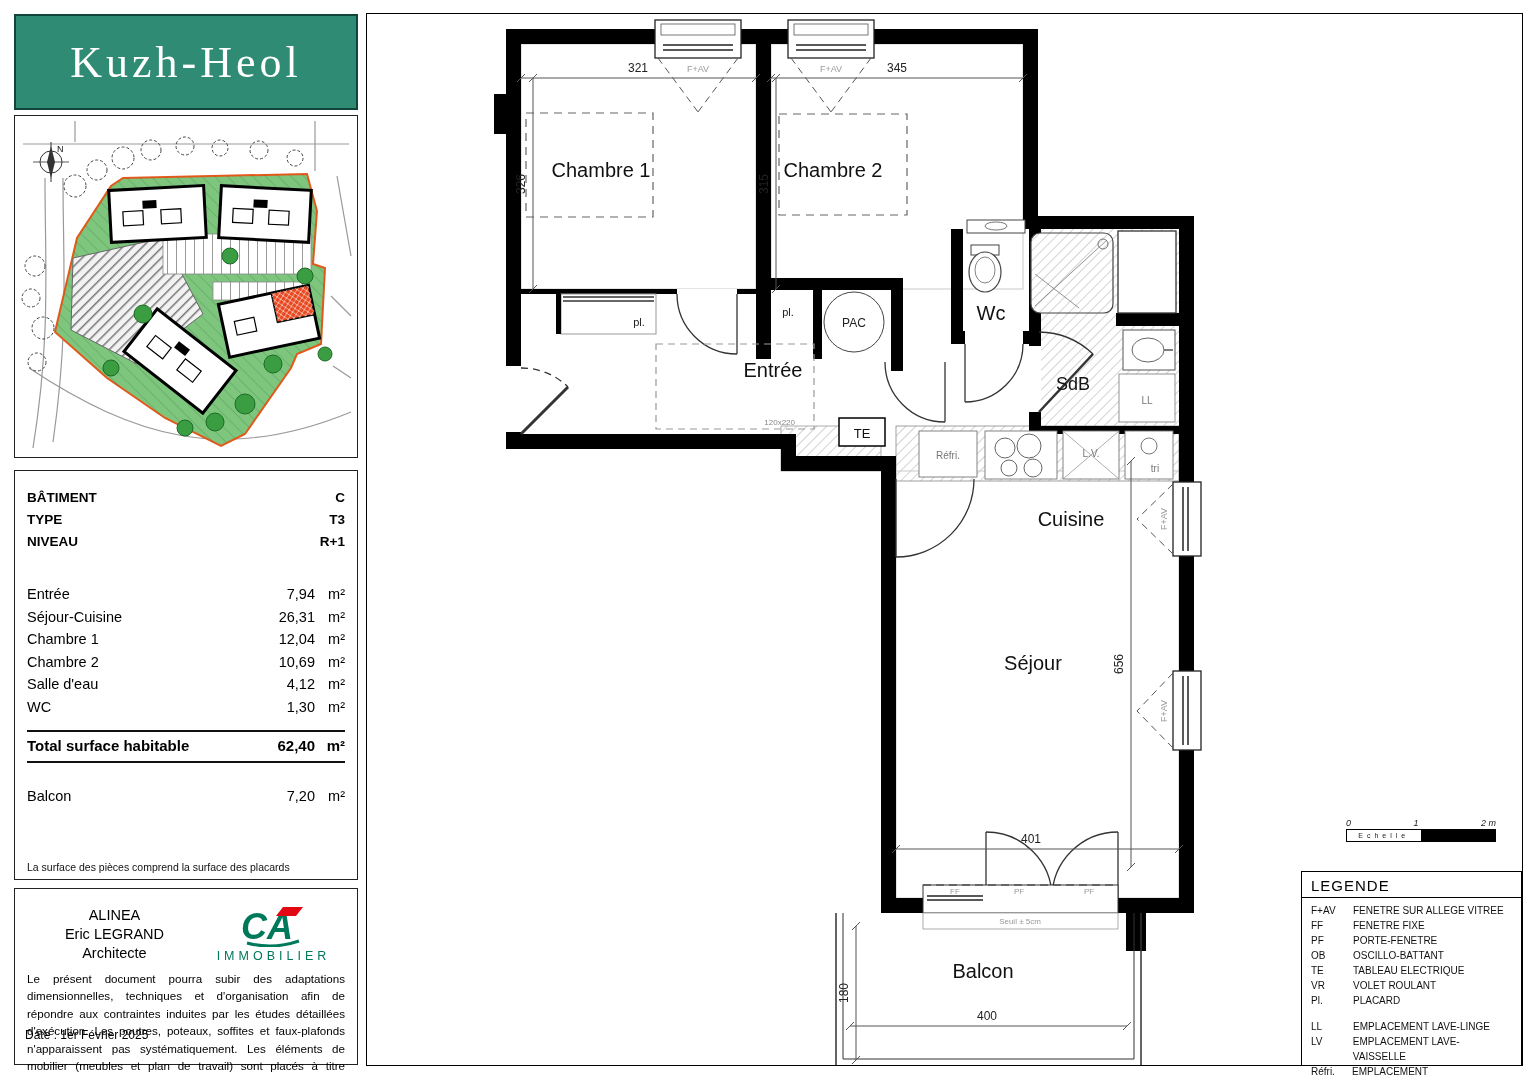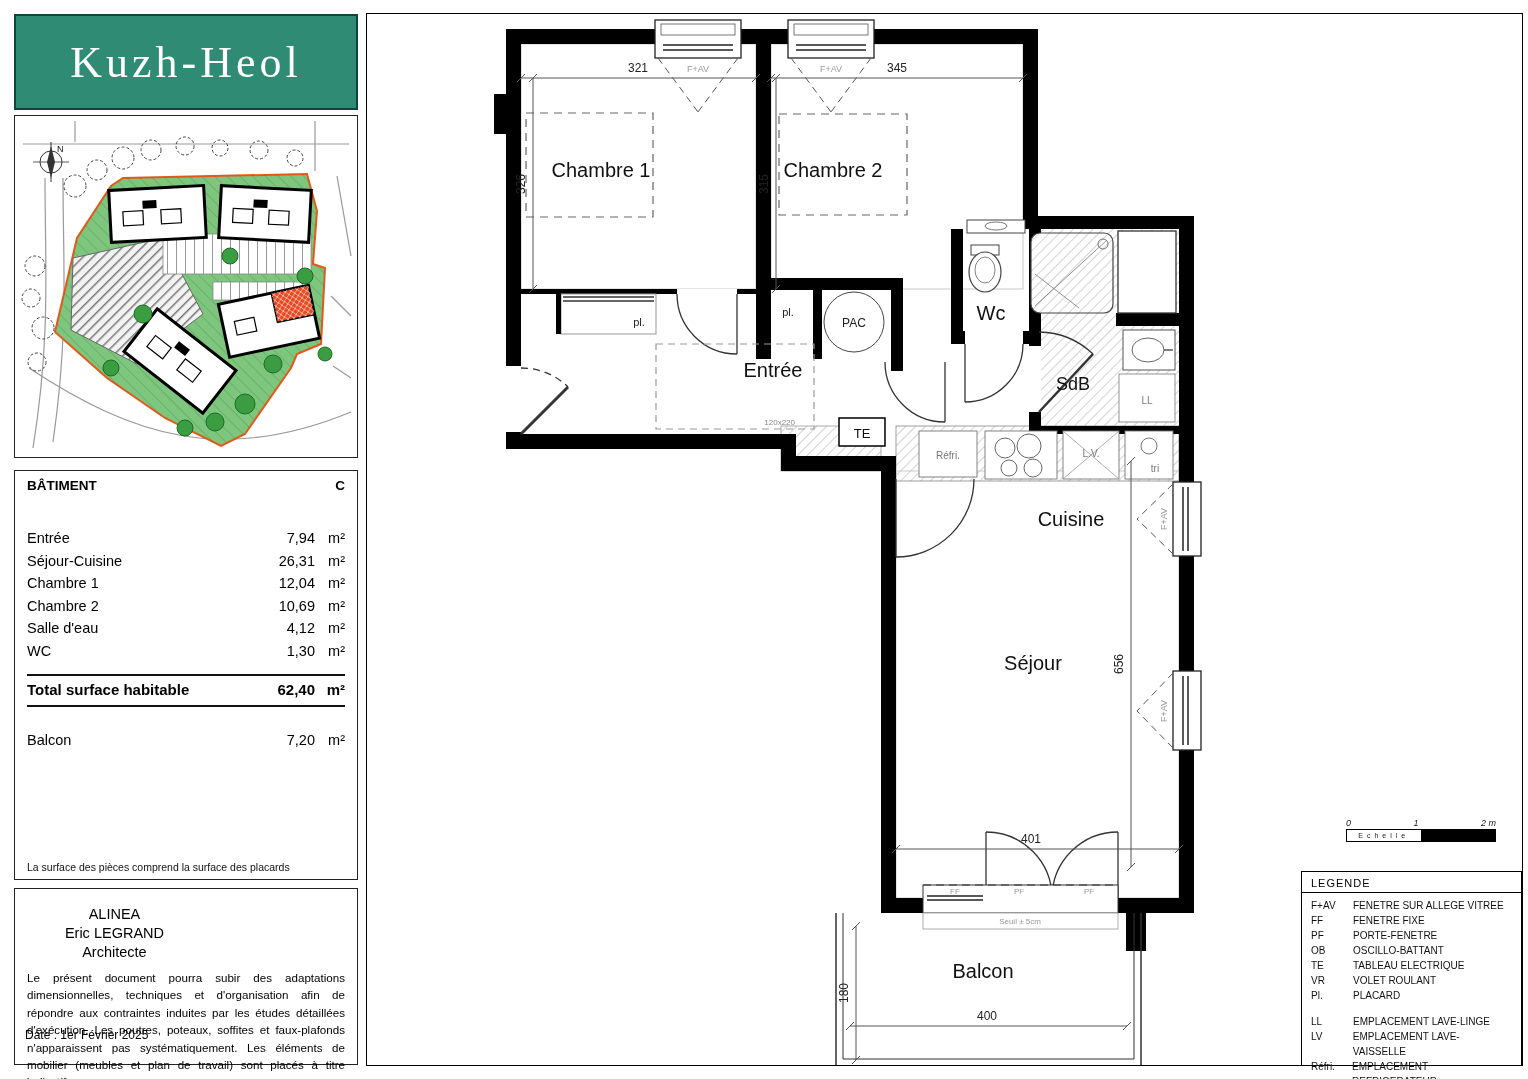--- a/index.html
+++ b/index.html
@@ -4,21 +4,21 @@
 <style>
   html,body{margin:0;padding:0;background:#e8e8e8;}
   .page{position:relative;width:1528px;height:1079px;background:#fff;font-family:"Liberation Sans",sans-serif;overflow:hidden;}
   .box{position:absolute;border:1px solid #222;background:#fff;box-sizing:border-box;}
   
   .logo{left:14px;top:14px;width:344px;height:96px;background:#2f8b73;border:2px solid #11443a;display:flex;align-items:center;justify-content:center;}
   .logo span{font-family:Liberation Serif, serif;font-size:44px;color:#fff;letter-spacing:4px;}
   
   .siteplan{left:14px;top:115px;width:344px;height:343px;}
   
-  .info{left:14px;top:470px;width:344px;height:410px;padding:4px 12px;font-size:13.5px;color:#000;}
+  .info{left:14px;top:470px;width:344px;height:410px;padding:16px 12px;font-size:13.5px;color:#000;}
   .frow{display:flex;justify-content:space-between;line-height:22px;font-weight:bold;}
   .arearows{margin-top:30px;}
   .arow{display:flex;line-height:22.5px;font-size:14.5px;}
   .arow .lbl{flex:1;}
   .arow .val{width:54px;text-align:right;}
   .arow .unit{width:30px;text-align:right;}
   .totalrow{margin-top:12px;border-top:2.5px solid #111;border-bottom:2.5px solid #111;padding:3px 0;}
   .totalrow .arow{font-weight:bold;font-size:15px;}
   .balcrow{margin-top:22px;}
   .note{position:absolute;left:12px;bottom:6px;font-size:10.5px;color:#111;}
@@ -34,21 +34,21 @@
   .frame{left:366px;top:13px;width:1157px;height:1053px;border:1px solid #000;}
   .plan-svg{position:absolute;left:0;top:0;}
   
   .scale{position:absolute;left:979px;top:804px;width:150px;font-size:9px;font-style:italic;color:#222;}
   .scale .ticks{display:flex;justify-content:space-between;margin-bottom:1px;}
   .scale .bar{display:flex;height:13px;border:1px solid #000;box-sizing:border-box;}
   .scale .w{flex:1;background:#fff;display:flex;align-items:center;justify-content:center;font-style:normal;font-size:7px;letter-spacing:4px;border-right:1px solid #000;}
   .scale .b{flex:1;background:#000;}
   
   .legend{position:absolute;left:934px;top:857px;width:221px;height:195px;border:1px solid #000;box-sizing:border-box;padding:5px 9px;background:#fff;}
-  .legend h4{margin:0 0 3px 0;font-size:11px;font-weight:normal;letter-spacing:1px;}
+  .legend h4{margin:0 0 3px 0;font-size:15px;font-weight:normal;letter-spacing:1px;}
   .legend .rule{border-top:1.5px solid #000;margin:0 -9px 5px -9px;}
   .lrow{display:flex;font-size:10px;line-height:15px;color:#111;}
   .lrow .ab{width:42px;}
   .lgap{height:11px;}
   text{font-family:"Liberation Sans",sans-serif;}
 </style>
 </head>
 <body>
 
 <div class="page">
@@ -152,20 +152,28 @@
         <text x="42" y="36" font-size="9" fill="#111">N</text>
       </g>
     </svg>
   </div>
 
   <div class="box info">
     <div class="frow">
         <span>BÂTIMENT</span>
         <span>C</span>
       </div>
+    <div class="frow">
+        <span>TYPE</span>
+        <span>T3</span>
+      </div>
+    <div class="frow">
+        <span>NIVEAU</span>
+        <span>R+1</span>
+      </div>
     <div class="arearows">
       <div class="arow">
           <span class="lbl">Entrée</span>
           <span class="val">7,94</span>
           <span class="unit">m²</span>
         </div>
       <div class="arow">
           <span class="lbl">Séjour-Cuisine</span>
           <span class="val">26,31</span>
           <span class="unit">m²</span>
@@ -205,20 +213,28 @@
       </div>
     <div class="note">La surface des pièces comprend la surface des placards</div>
   </div>
 
   <div class="box arch">
     <div class="archhead">
       <div class="archid">
         <div>ALINEA</div>
         <div>Eric LEGRAND</div>
         <div>Architecte</div>
+      </div>
+      <div class="calogo">
+        <svg width="72" height="42" viewBox="0 0 72 42">
+          <text x="4" y="34" font-family="DejaVu Serif,serif" font-style="italic" font-weight="bold" font-size="36" fill="#00785a">CA</text>
+          <polygon points="46,2 66,2 59,11 39,11" fill="#e30613"></polygon>
+          <path d="M10,38 Q36,45 62,36" stroke="#00785a" stroke-width="3" fill="none"></path>
+        </svg>
+        <div class="immob">IMMOBILIER</div>
       </div>
     </div>
     <div class="disclaimer">Le présent document pourra subir des adaptations dimensionnelles, techniques et d'organisation afin de répondre aux contraintes induites par les études détaillées d'exécution. Les poutres, poteaux, soffites et faux-plafonds n'apparaissent pas systématiquement. Les éléments de mobilier (meubles et plan de travail) sont placés à titre indicatif.</div>
     <div class="dateline">Date : 1er Février 2025</div>
   </div>
 
   <div class="box frame">
     <svg class="plan-svg" width="1155" height="1051" viewBox="0 0 1155 1051">
       <defs>
         <pattern id="hatch" width="7" height="7" patternUnits="userSpaceOnUse" patternTransform="rotate(45)">

